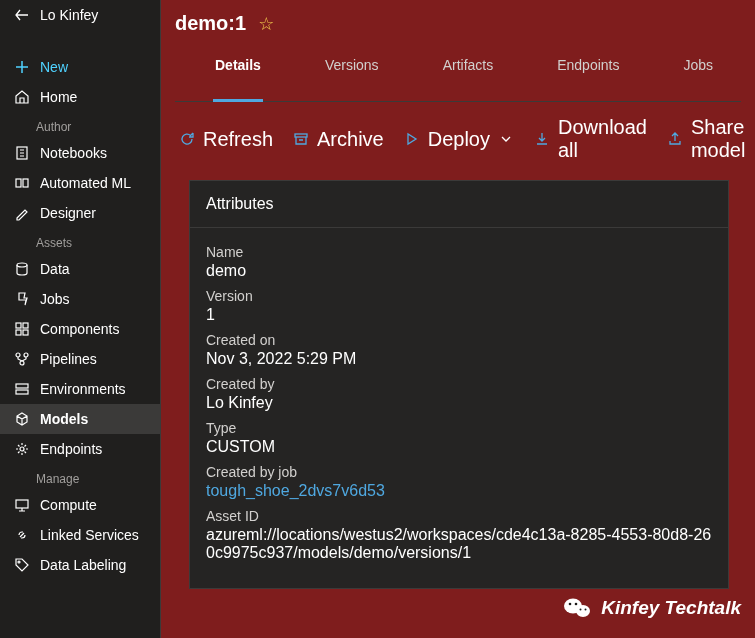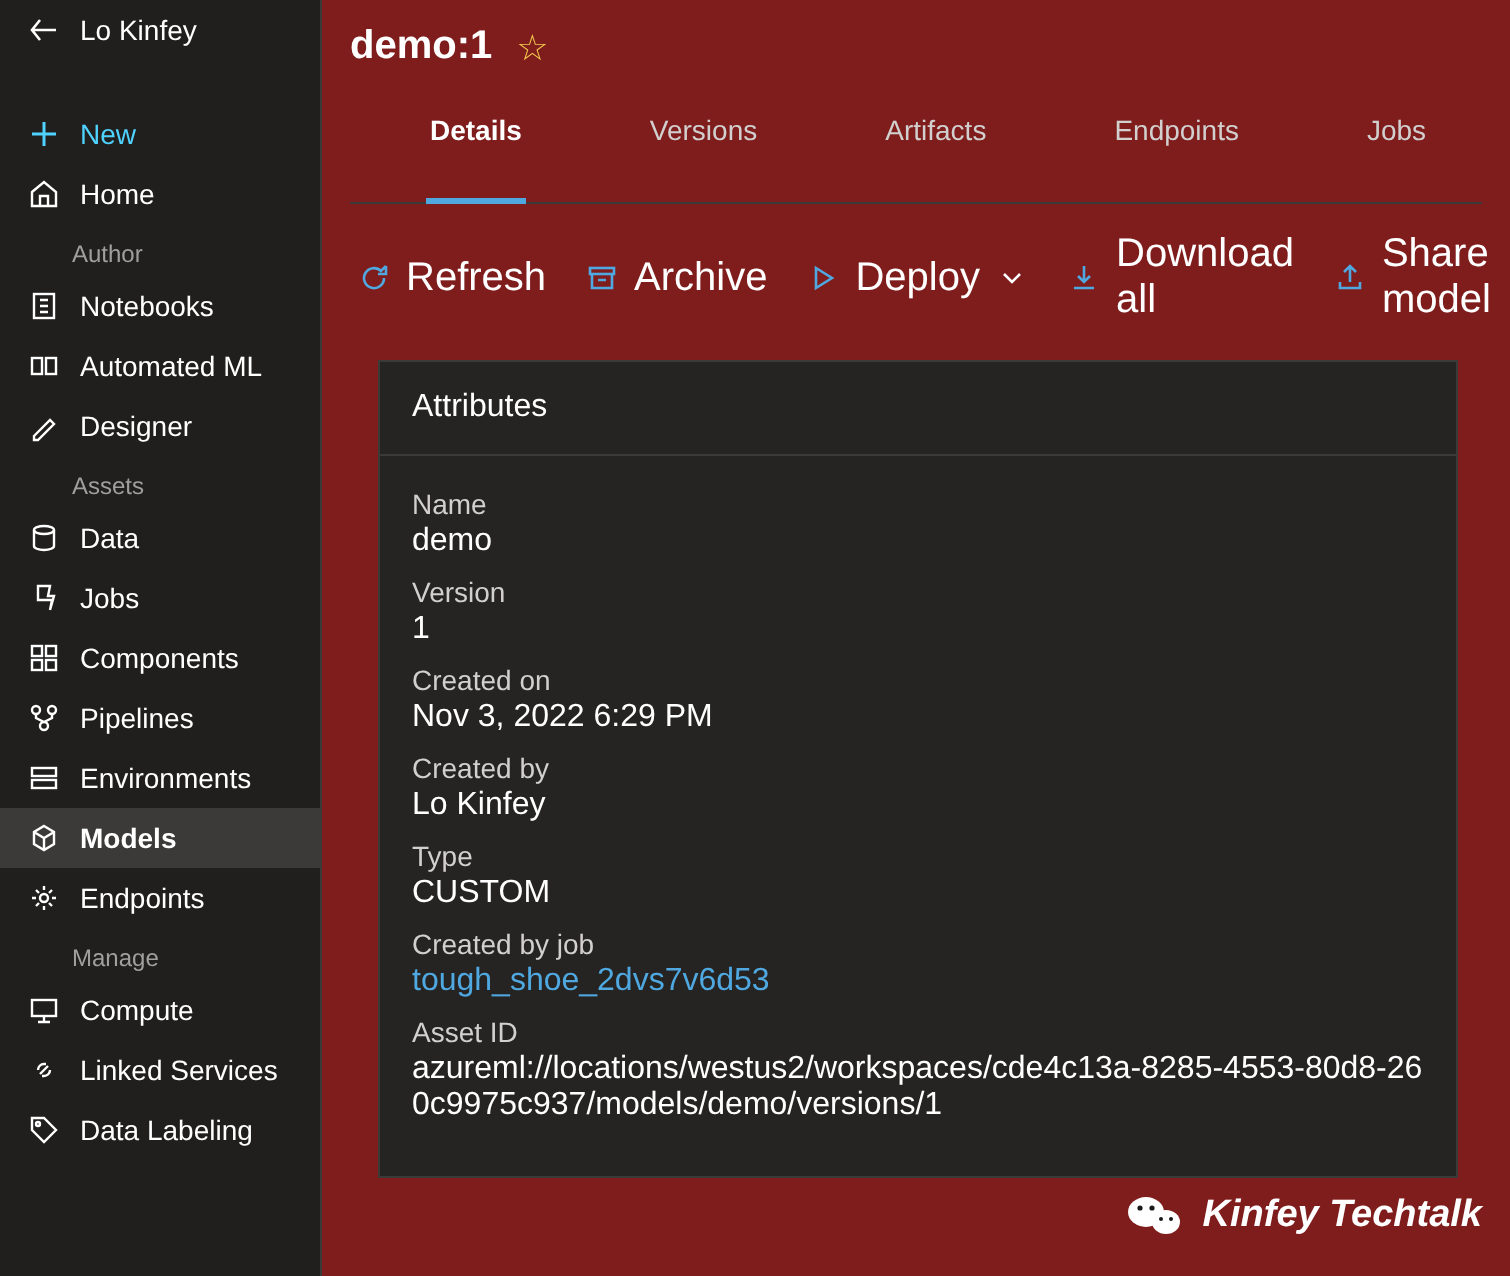--- a/index.html
+++ b/index.html
@@ -386,21 +386,21 @@
       <div class="attr-field">
         <div class="attr-label">Name</div>
         <div class="attr-value">demo</div>
       </div>
       <div class="attr-field">
         <div class="attr-label">Version</div>
         <div class="attr-value">1</div>
       </div>
       <div class="attr-field">
         <div class="attr-label">Created on</div>
-        <div class="attr-value">Nov 3, 2022 6:29 PM</div>
+        <div class="attr-value">Nov 3, 2022 5:29 PM</div>
       </div>
       <div class="attr-field">
         <div class="attr-label">Created by</div>
         <div class="attr-value">Lo Kinfey</div>
       </div>
       <div class="attr-field">
         <div class="attr-label">Type</div>
         <div class="attr-value">CUSTOM</div>
       </div>
       <div class="attr-field">

